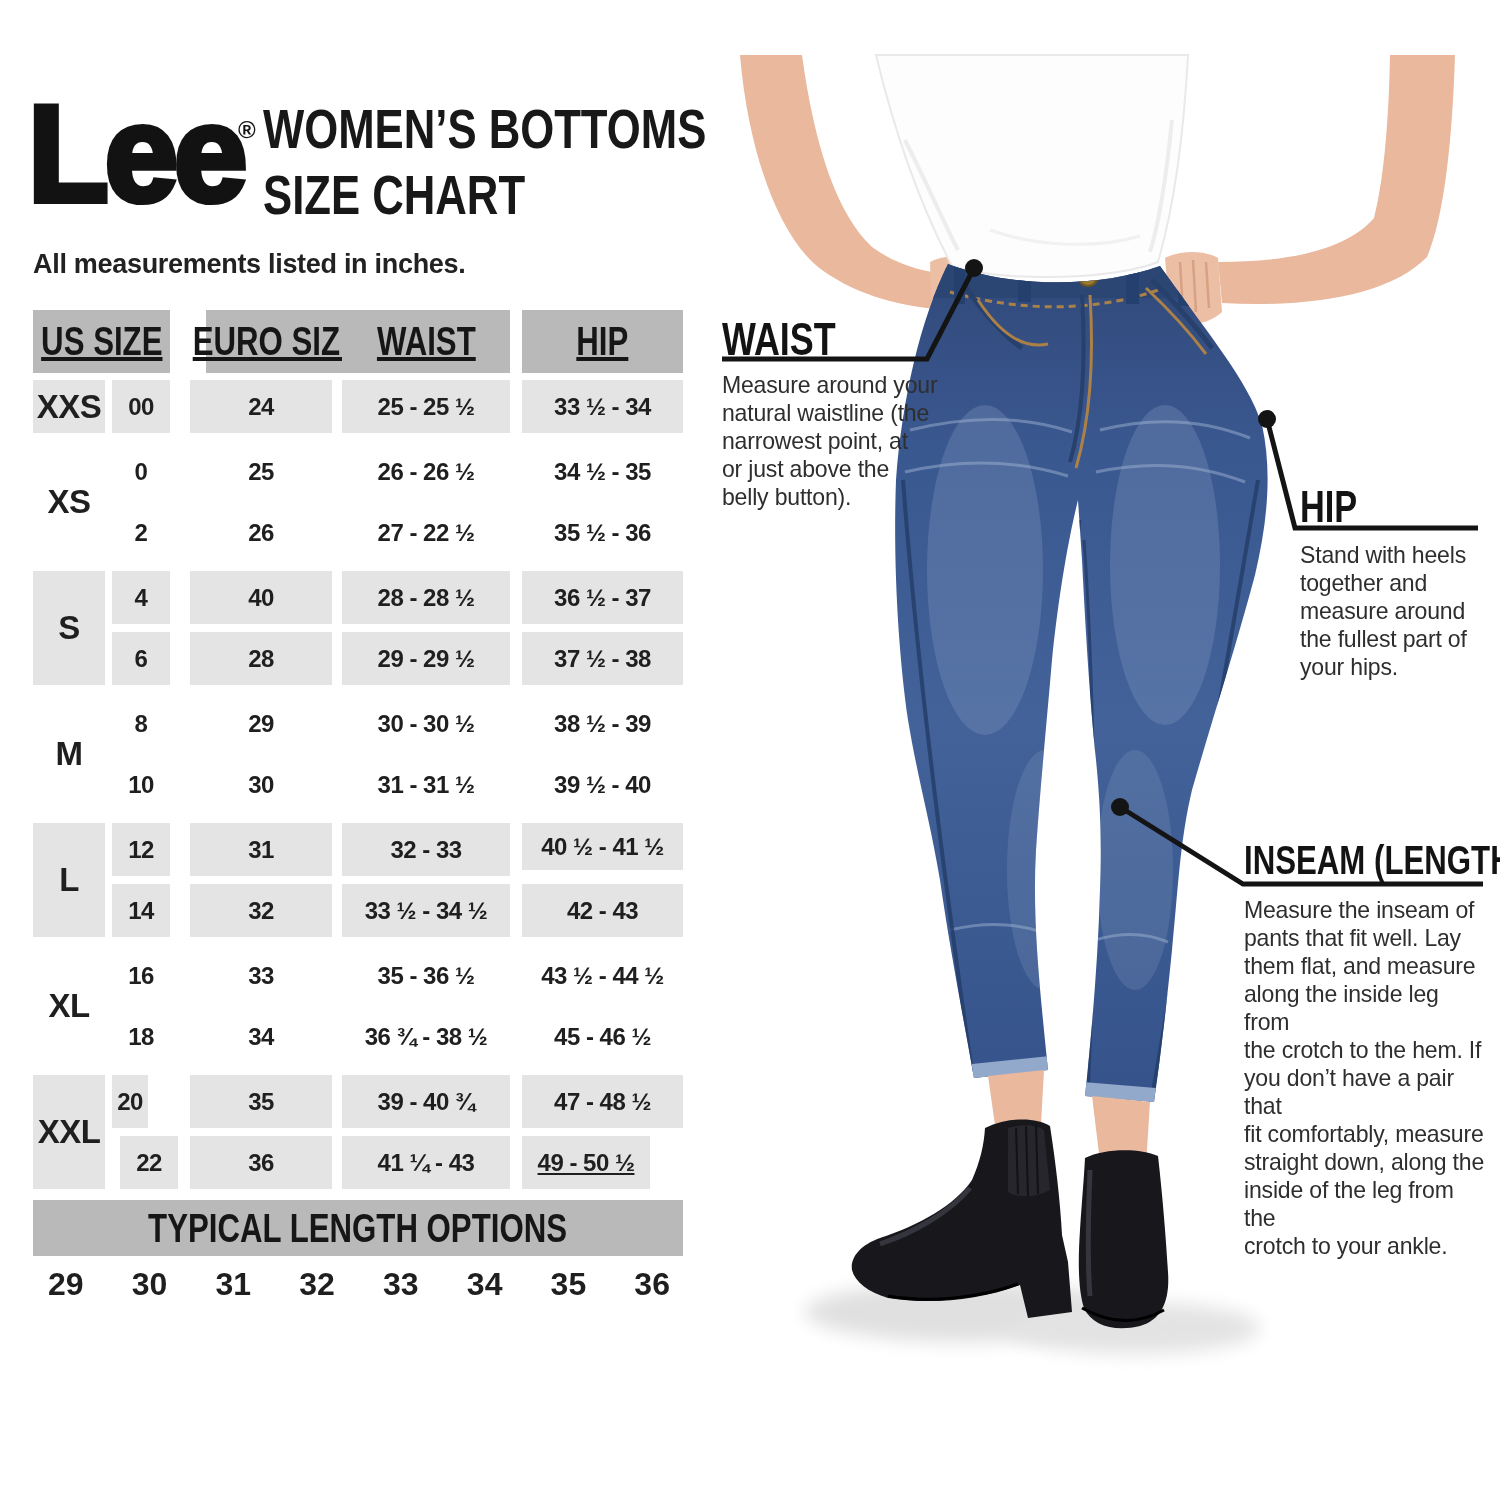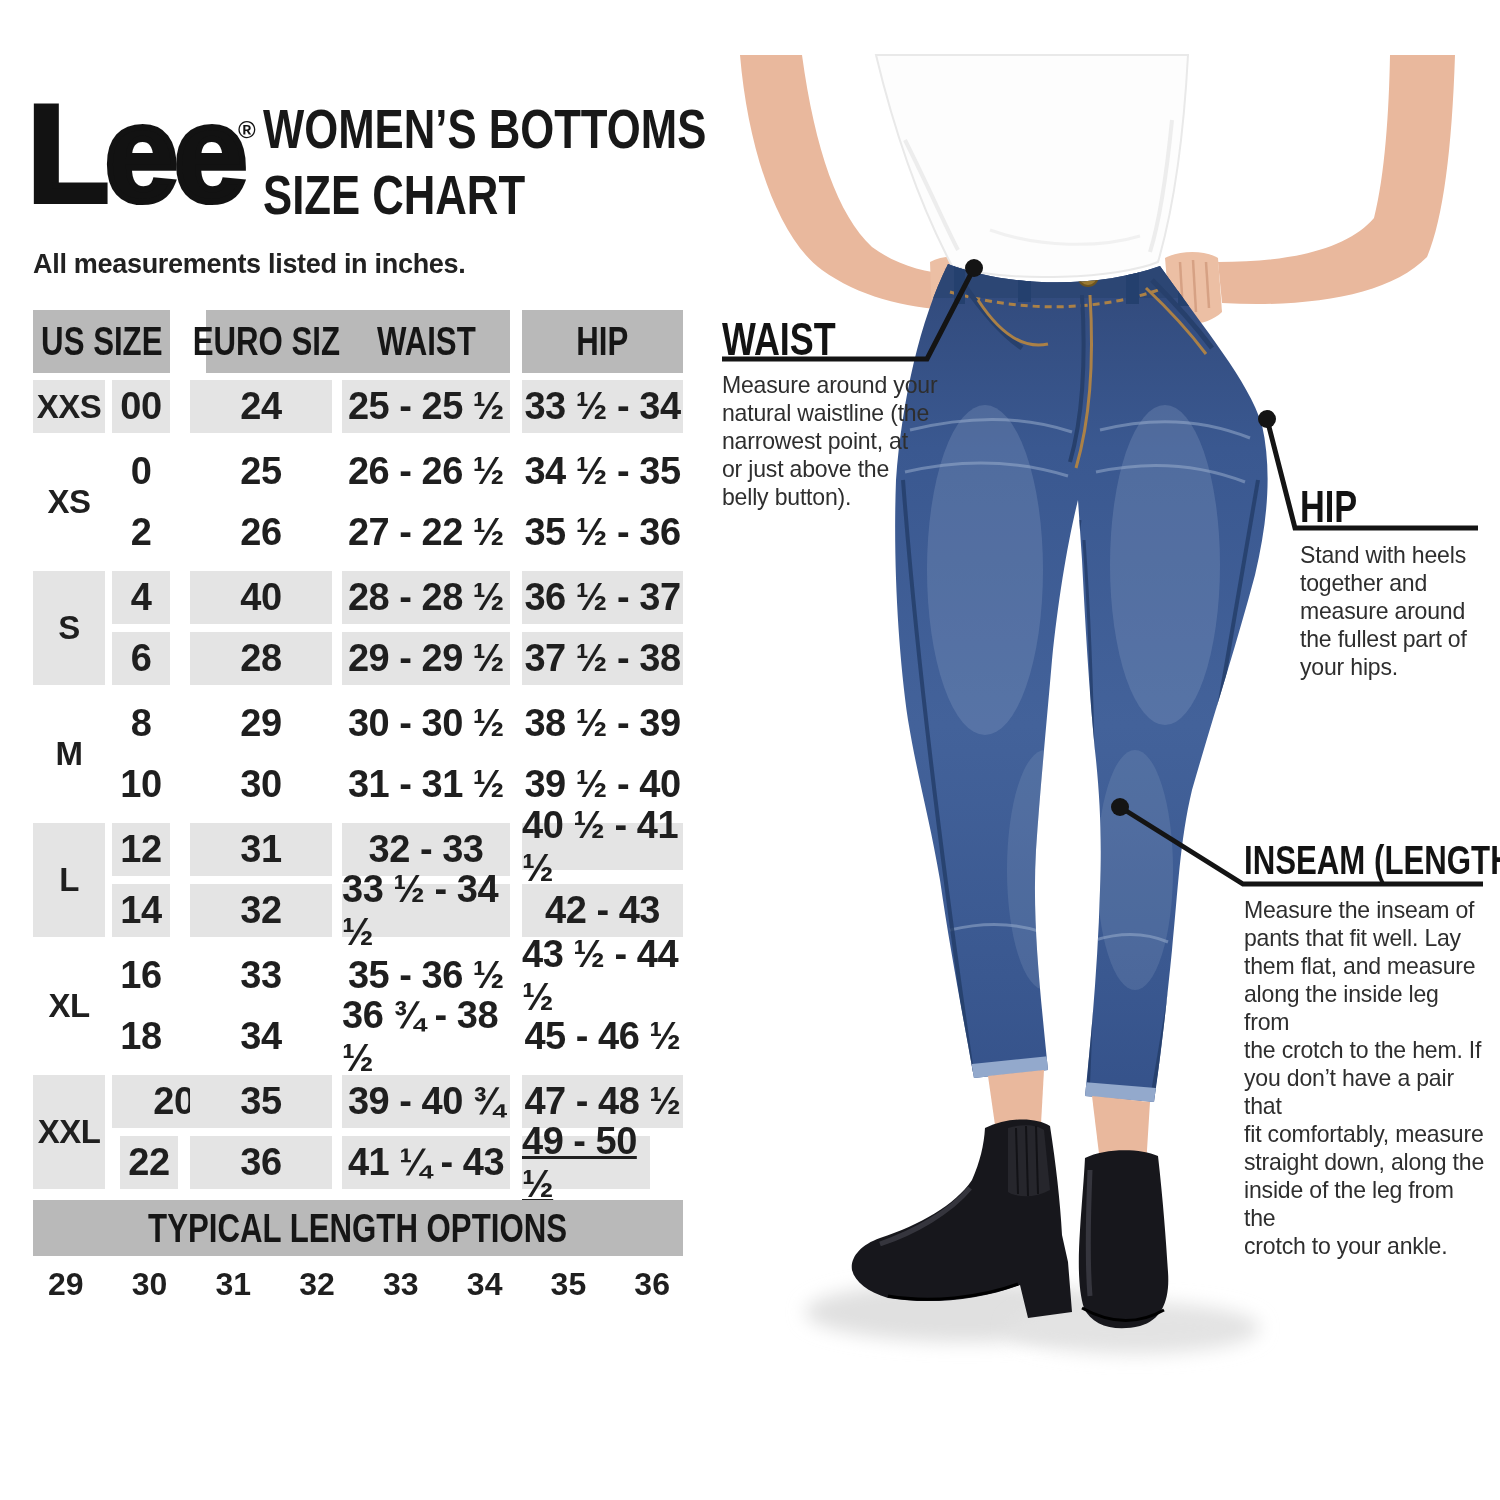--- a/index.html
+++ b/index.html
@@ -21,27 +21,27 @@
     color:#181818;white-space:nowrap;
   }
   .cnd{display:inline-block;transform:scaleX(0.78);white-space:nowrap;}
   .cnd-l{display:inline-block;transform:scaleX(0.78);transform-origin:0 50%;white-space:nowrap;}
   .note{position:absolute;left:33px;top:249px;font-size:27px;font-weight:bold;letter-spacing:-0.3px;color:#222;}
 
   
   .size-table{position:absolute;left:0;top:0;width:1500px;height:1500px;pointer-events:none;}
   .cell{
     position:absolute;display:flex;align-items:center;justify-content:center;
-    font-size:38px;font-weight:bold;letter-spacing:-0.5px;color:#1f1f1f;
+    font-size:24px;font-weight:bold;letter-spacing:-0.5px;color:#1f1f1f;
   }
   .cell.shaded{background:#e4e4e4;}
   .cell.us-letter{font-size:33px;}
   .th{
     position:absolute;display:flex;align-items:center;justify-content:center;
-    background:#b9b9b9;color:#161616;font-size:40px;font-weight:bold;
+    background:#b9b9b9;color:#161616;font-size:40px;font-weight:bold;text-decoration:underline;
   }
 
   
   .len-bar{
     position:absolute;left:33px;top:1200px;width:650px;height:56px;background:#b9b9b9;
     display:flex;align-items:center;justify-content:center;
     font-size:40px;font-weight:bold;color:#161616;
   }
   .len-values{
     position:absolute;left:48px;top:1264px;width:622px;height:40px;
@@ -134,21 +134,21 @@
     <div class="cell us-letter" style="left: 33px; top: 949px; width: 72px; height: 114px;">XL</div>
     <div class="cell" style="left: 112px; top: 949px; width: 58px; height: 53px;">16</div>
     <div class="cell" style="left: 190px; top: 949px; width: 142px; height: 53px;">33</div>
     <div class="cell" style="left: 342px; top: 949px; width: 168px; height: 53px;">35 - 36 ½</div>
     <div class="cell" style="left: 522px; top: 949px; width: 161px; height: 53px;">43 ½ - 44 ½</div>
     <div class="cell" style="left: 112px; top: 1010px; width: 58px; height: 53px;">18</div>
     <div class="cell" style="left: 190px; top: 1010px; width: 142px; height: 53px;">34</div>
     <div class="cell" style="left: 342px; top: 1010px; width: 168px; height: 53px;">36 ¾ - 38 ½</div>
     <div class="cell" style="left: 522px; top: 1010px; width: 161px; height: 53px;">45 - 46 ½</div>
     <div class="cell us-letter shaded" style="left: 33px; top: 1075px; width: 72px; height: 114px;">XXL</div>
-    <div class="cell shaded" style="left: 112px; top: 1075px; width: 36px; height: 53px; padding-left: 44px;">20</div>
+    <div class="cell shaded" style="left: 112px; top: 1075px; width: 36px; height: 53px;">20</div>
     <div class="cell shaded" style="left: 190px; top: 1075px; width: 142px; height: 53px;">35</div>
     <div class="cell shaded" style="left: 342px; top: 1075px; width: 168px; height: 53px;">39 - 40 ¾</div>
     <div class="cell shaded" style="left: 522px; top: 1075px; width: 161px; height: 53px;">47 - 48 ½</div>
     <div class="cell shaded" style="left: 112px; top: 1136px; width: 58px; height: 53px; margin-left: 8px;">22</div>
     <div class="cell shaded" style="left: 190px; top: 1136px; width: 142px; height: 53px;">36</div>
     <div class="cell shaded" style="left: 342px; top: 1136px; width: 168px; height: 53px;">41 ¼ - 43</div>
     <div class="cell shaded" style="left: 522px; top: 1136px; width: 128px; height: 53px; text-decoration: underline;">49 - 50 ½</div>
   </div>
 
 <div class="len-bar">

